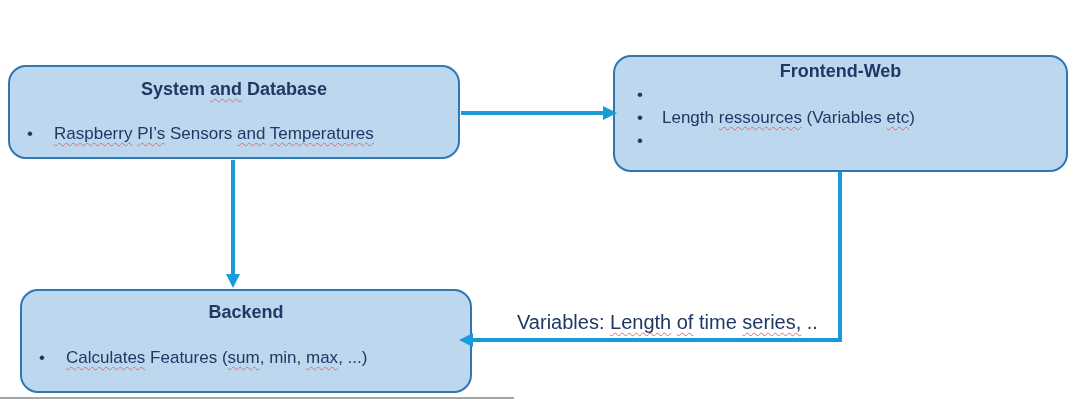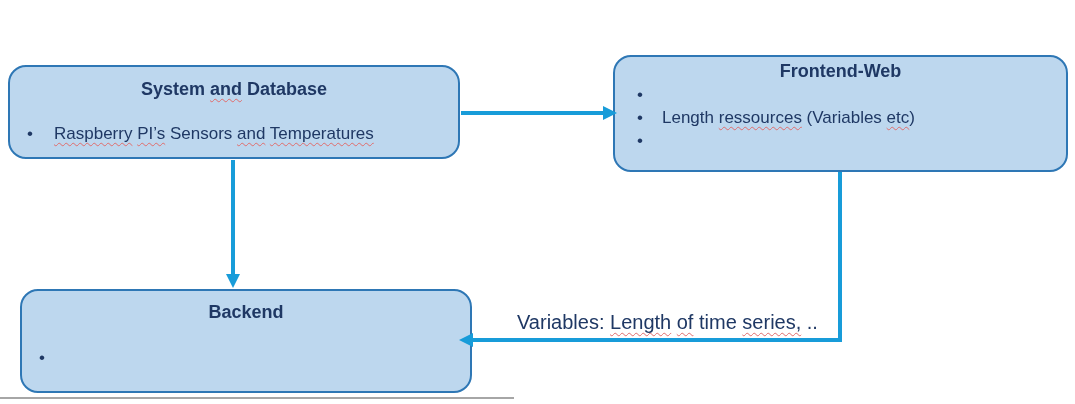--- a/index.html
+++ b/index.html
@@ -93,20 +93,21 @@
         <span class="dot">•</span>
       </div>
     </div>
   </div>
 
   <div class="node" id="node-backend">
     <div class="node-title"><span>Backend</span></div>
     <div class="bullets">
       <div class="bullet">
         <span class="dot">•</span>
+        <span><span class="sq">Calculates</span><span> Features (</span><span class="sq">sum</span><span>, min, </span><span class="sq">max</span><span>, ...)</span></span>
       </div>
     </div>
   </div>
 
   <div class="aline" id="arrow-a-line"></div>
   <div class="ahead" id="arrow-a-head"></div>
 
   <div class="aline" id="arrow-b-line"></div>
   <div class="ahead" id="arrow-b-head"></div>
 

